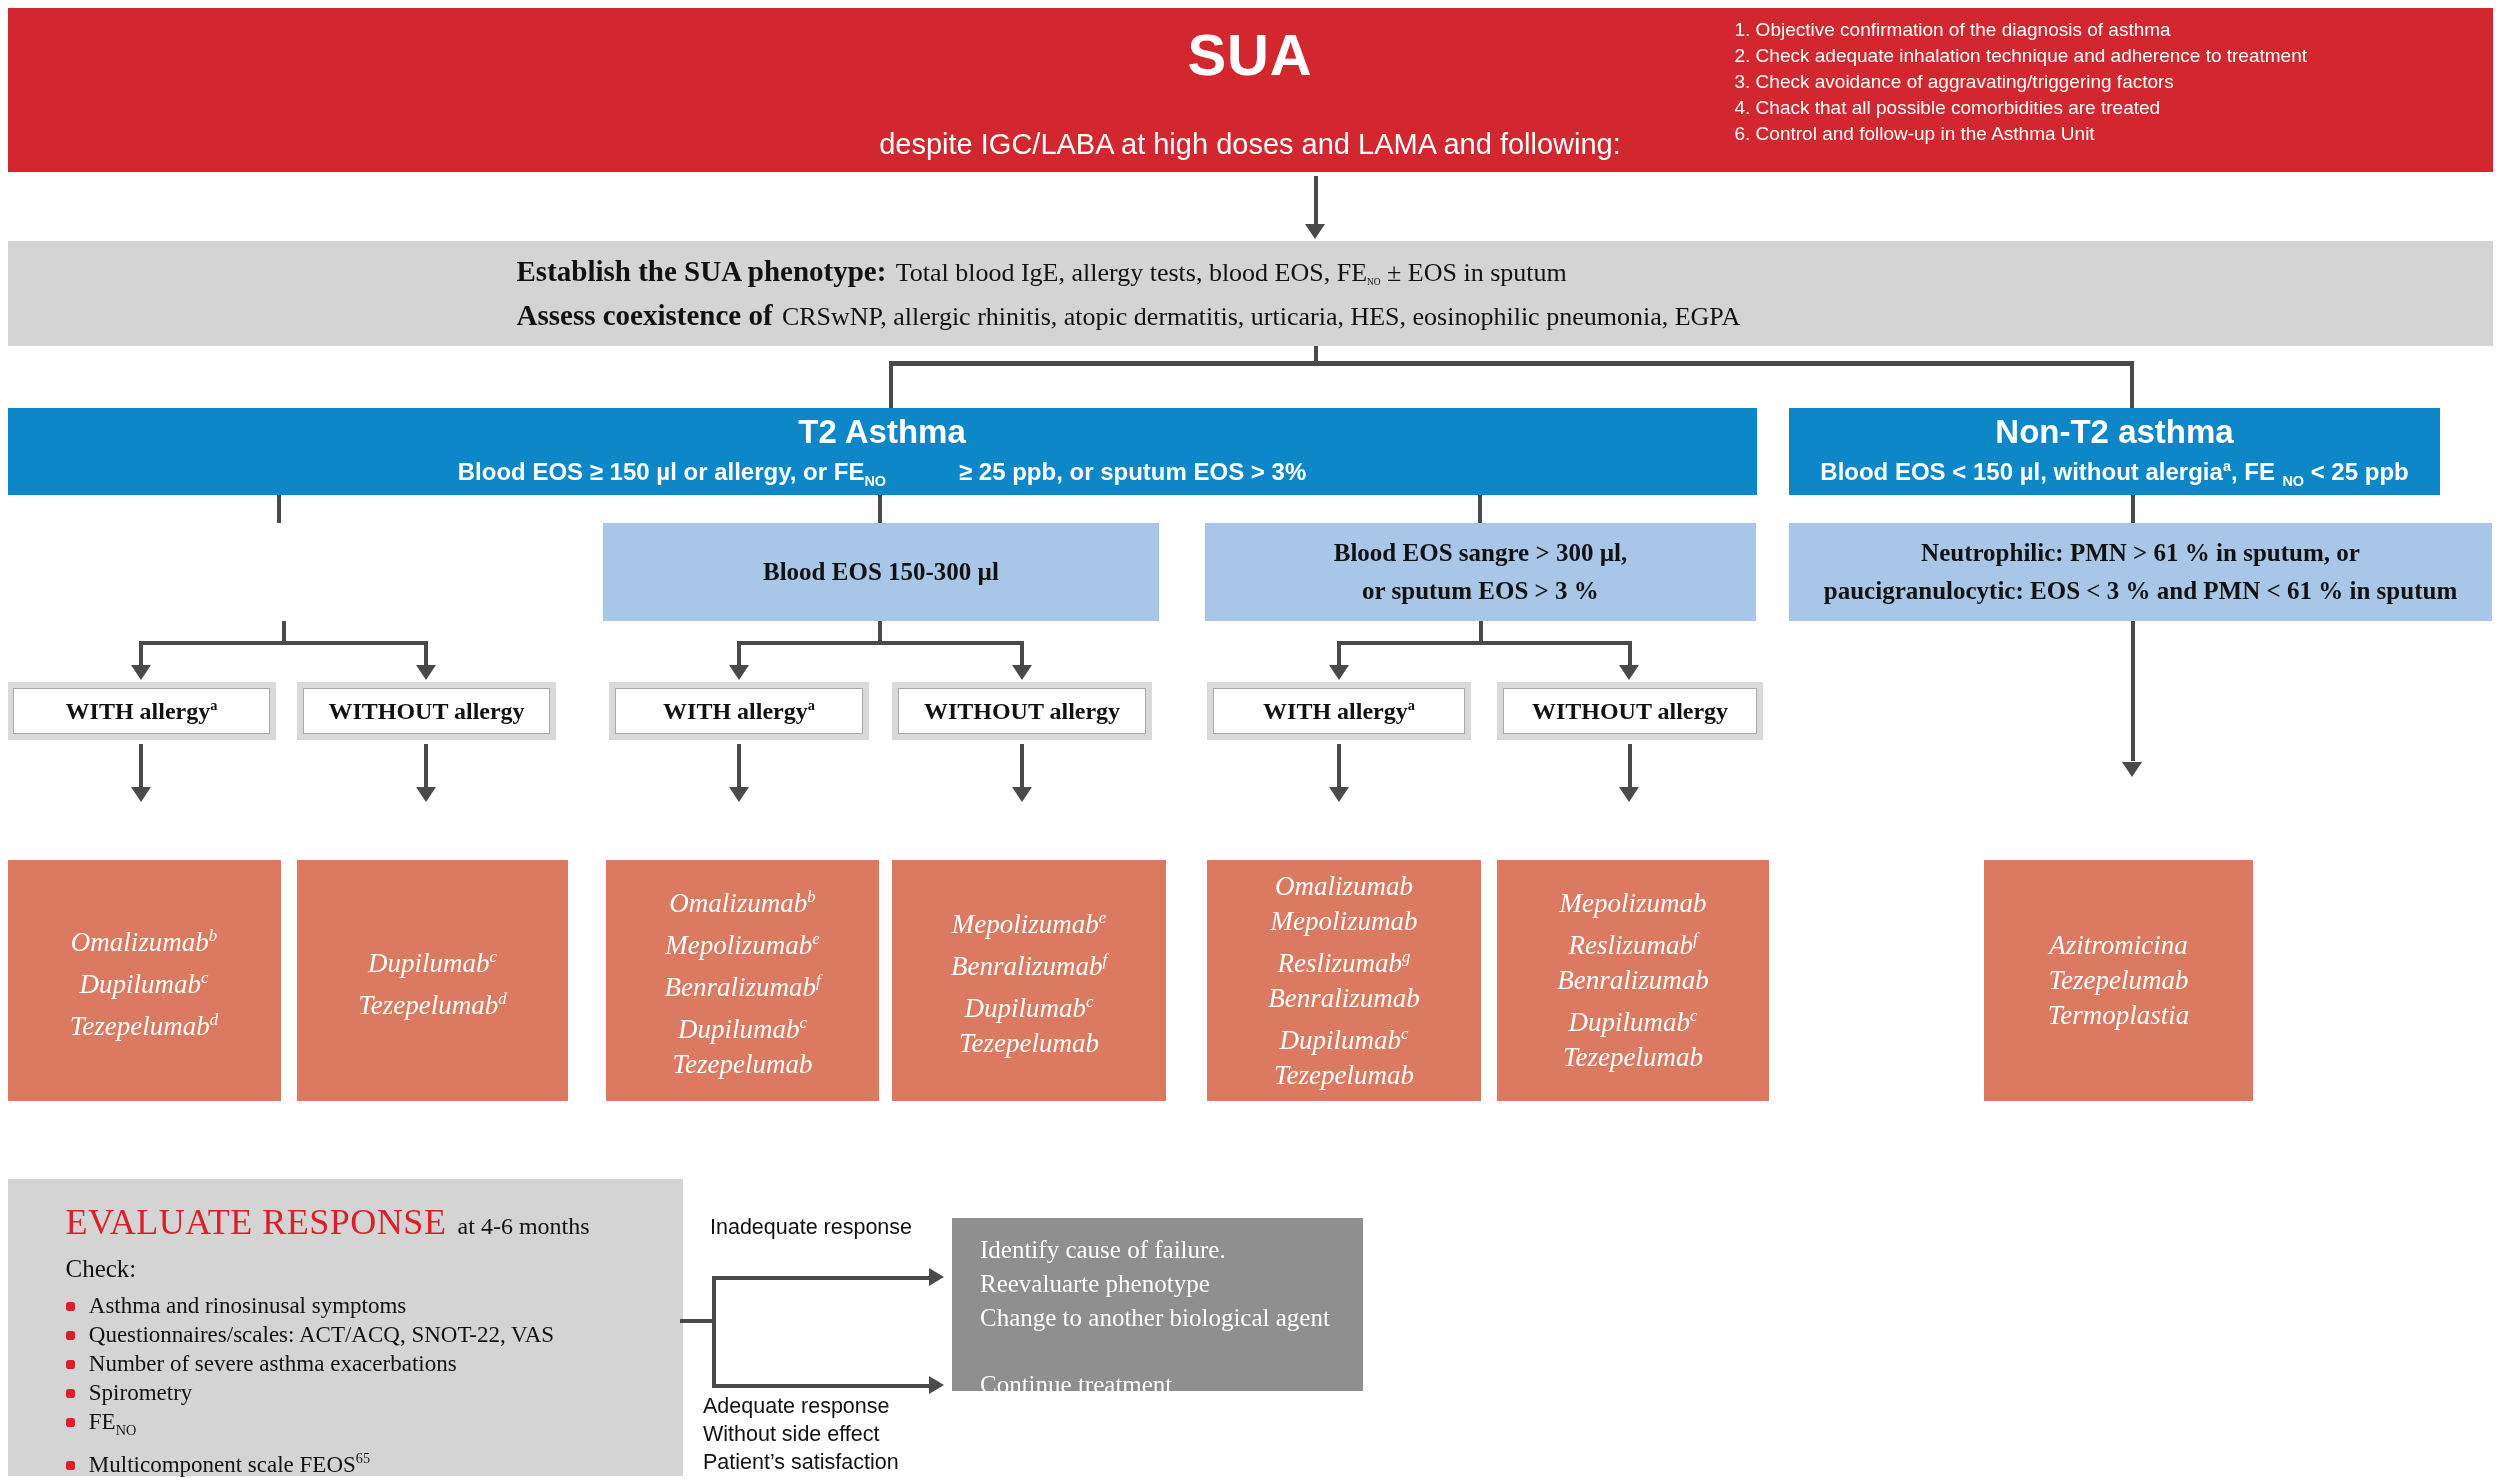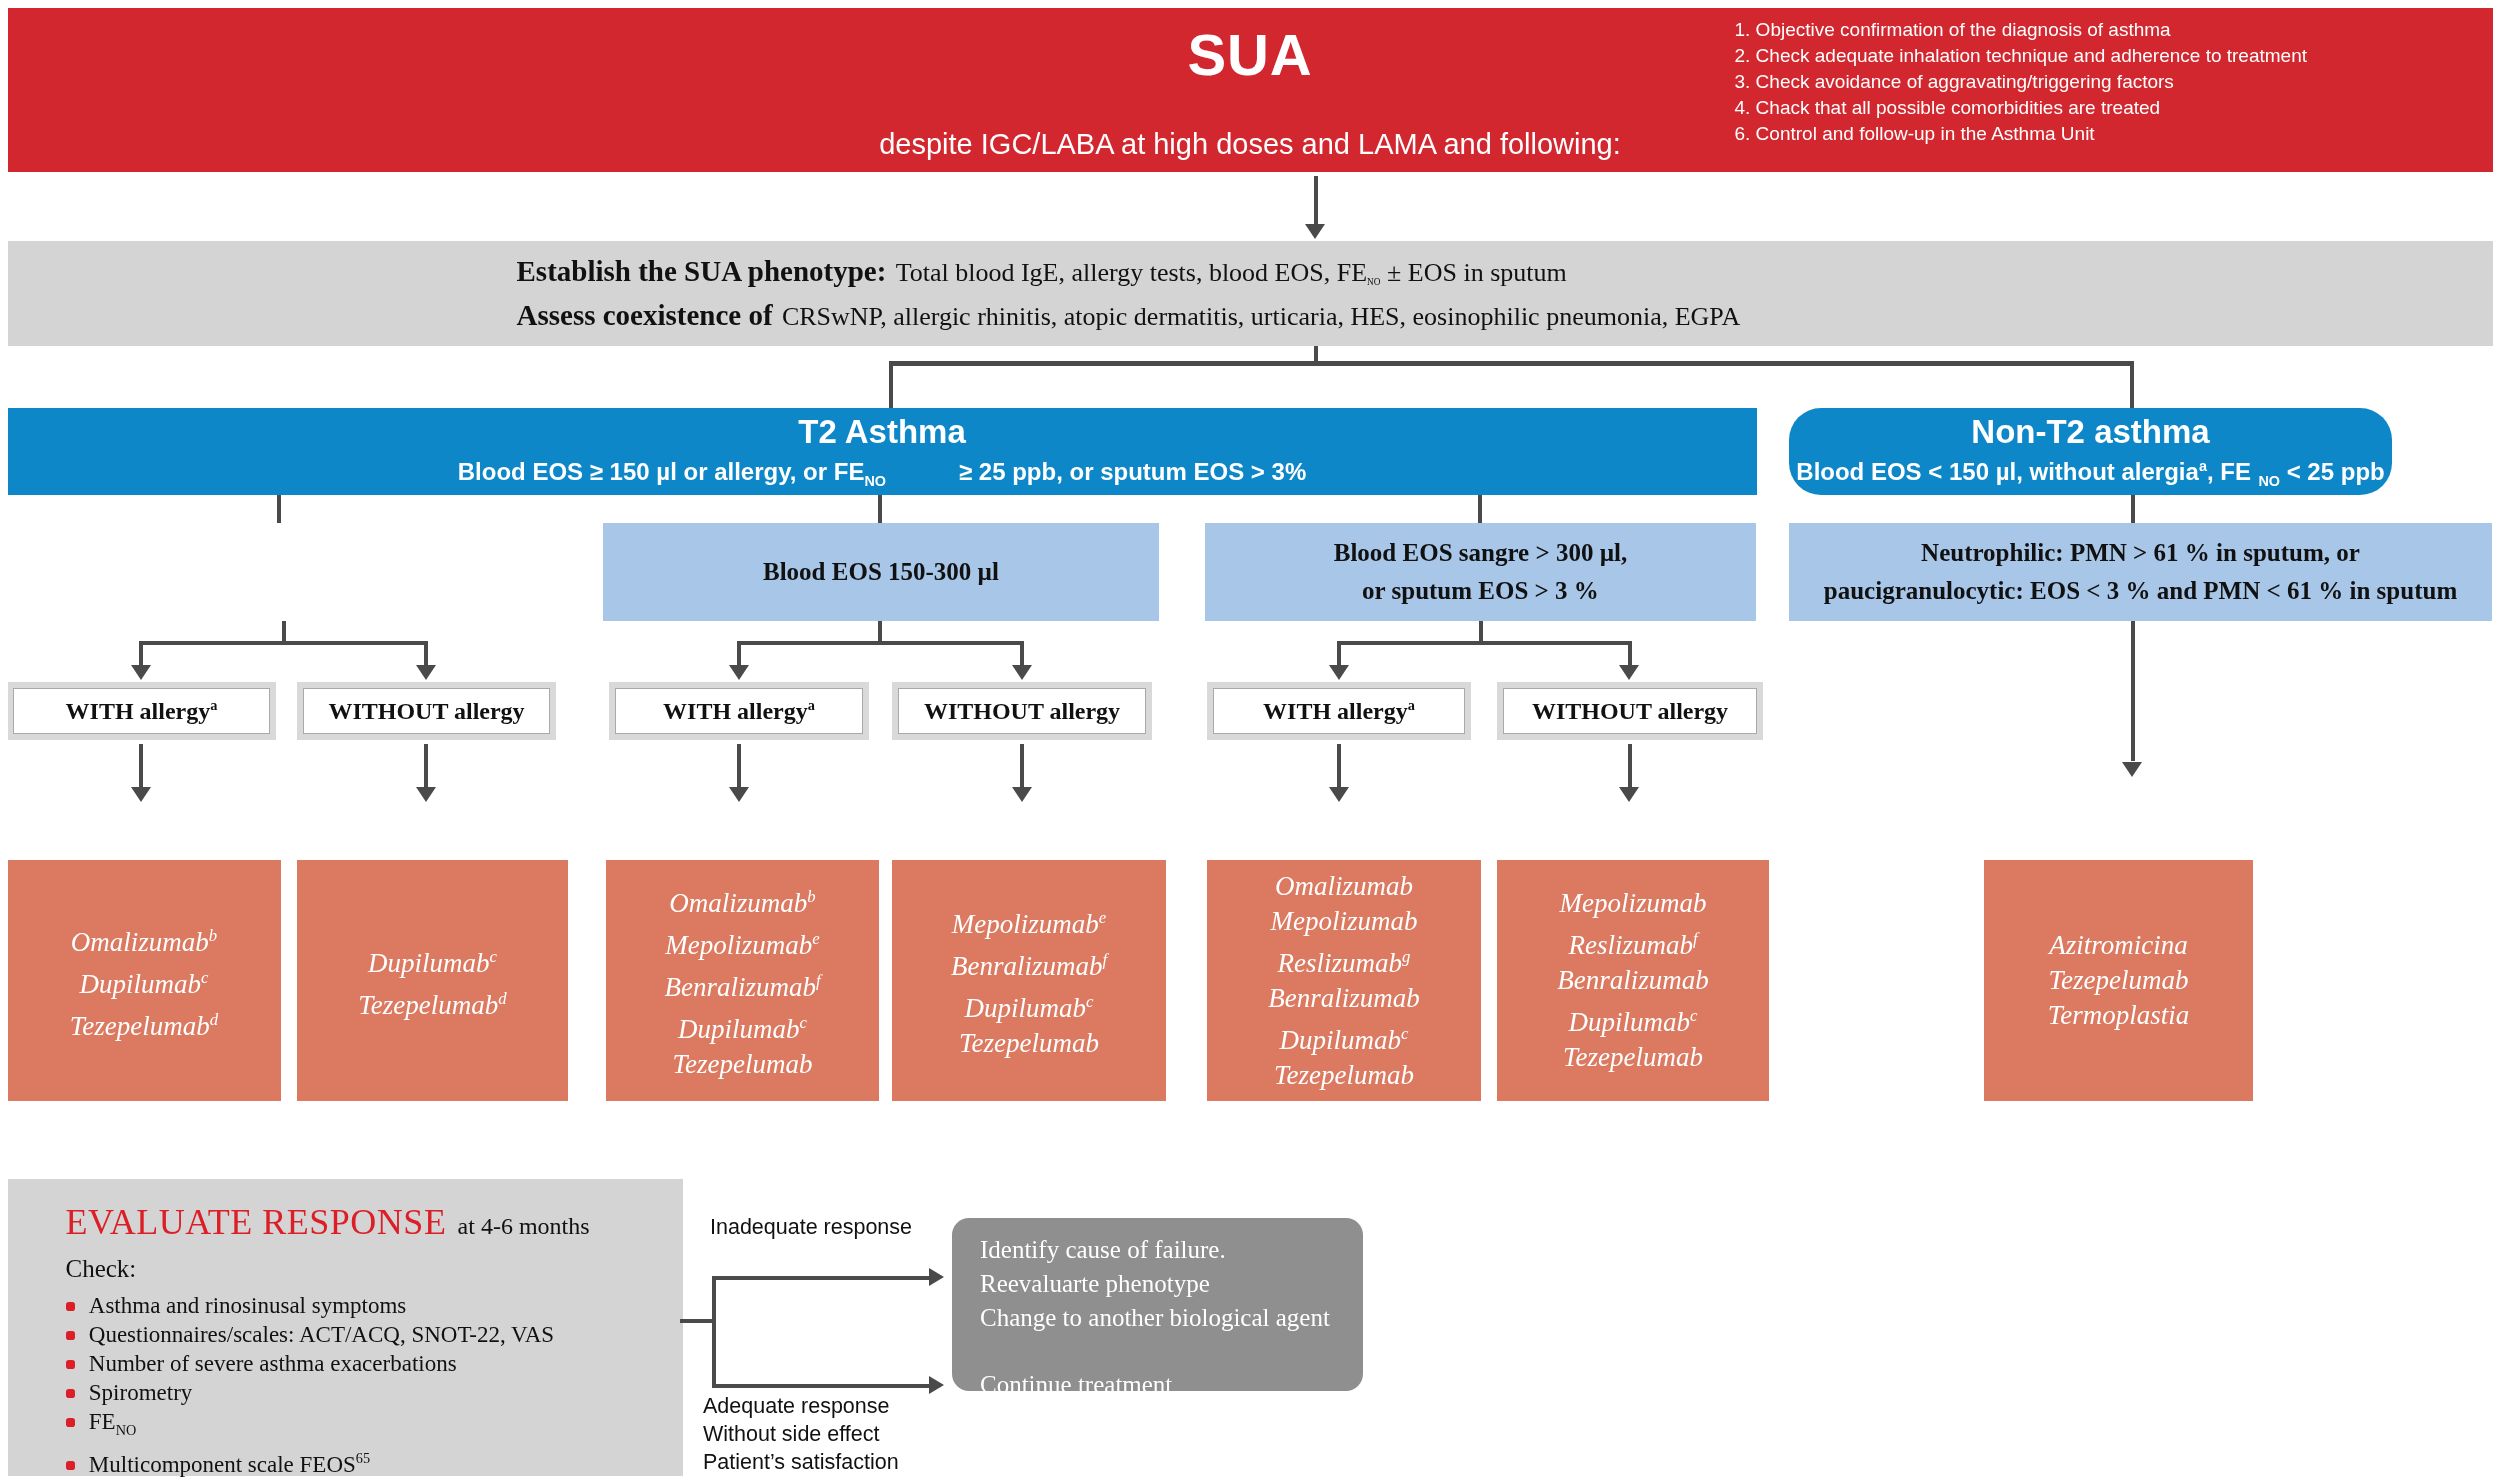--- a/index.html
+++ b/index.html
@@ -73,21 +73,21 @@
   .ev-bullet::before{content:"";display:inline-block;width:9.3px;height:9.3px;border-radius:2.8px;
                      background:var(--accent-red);margin-right:14px;vertical-align:1.9px;}
   .ev-bullets sub{font-size:62%;}
   .ev-bullets sup{font-size:62%;}
 
   
   .flow-label{position:absolute;font-size:21.5px;color:#111;font-family:"Liberation Sans",sans-serif;}
   .adequate-labels{line-height:28px;}
   .outcome-box{position:absolute;left:952px;top:1218px;width:411px;height:173px;background:var(--outcome-gray);
                color:#fff;font-family:"Liberation Serif",serif;font-size:25px;line-height:1.35;
-               box-sizing:border-box;padding:15px 18.7px 0 28px;border-radius:17px;}
+               box-sizing:border-box;padding:15px 18.7px 0 28px;}
   .outcome-gap{margin-top:34px;}
 </style>
 </head>
 <body>
 
 <div id="canvas">
 
   <div class="banner">
     <div class="banner-title">SUA</div>
     <div class="banner-sub">despite IGC/LABA at high doses and LAMA and following:</div>
@@ -116,21 +116,21 @@
   <div class="tbar" style="left:889px;top:361px;width:1245px;"></div>
   <div class="vline" style="left:889px;top:364px;height:45px;"></div>
   <div class="vline" style="left:2130px;top:364px;height:45px;"></div>
 
   <div class="bluebox" style="left:7.5px;width:1749px;">
     <div class="blue-title">T2 Asthma</div>
     <div class="blue-crit">
       <span>Blood EOS ≥ 150 µl or allergy, or FE</span><sub>NO</sub><span class="gap"></span><span>≥ 25 ppb, or sputum EOS &gt; 3%</span>
     </div>
   </div>
-  <div class="bluebox" style="left:1789px;width:603px;border-radius:32px;">
+  <div class="bluebox" style="left:1789px;width:651px;">
     <div class="blue-title">Non-T2 asthma</div>
     <div class="blue-crit">
       <span>Blood EOS &lt; 150 µl, without alergia</span><sup>a</sup><span>, FE</span><span class="gap-sm"></span><sub>NO</sub><span> &lt; 25 ppb</span>
     </div>
   </div>
 
   <div class="vline" style="left:277px;top:495px;height:28px;"></div>
   <div class="vline" style="left:878px;top:495px;height:28px;"></div>
   <div class="vline" style="left:1478px;top:495px;height:28px;"></div>
   <div class="vline" style="left:2131px;top:495px;height:28px;"></div>

